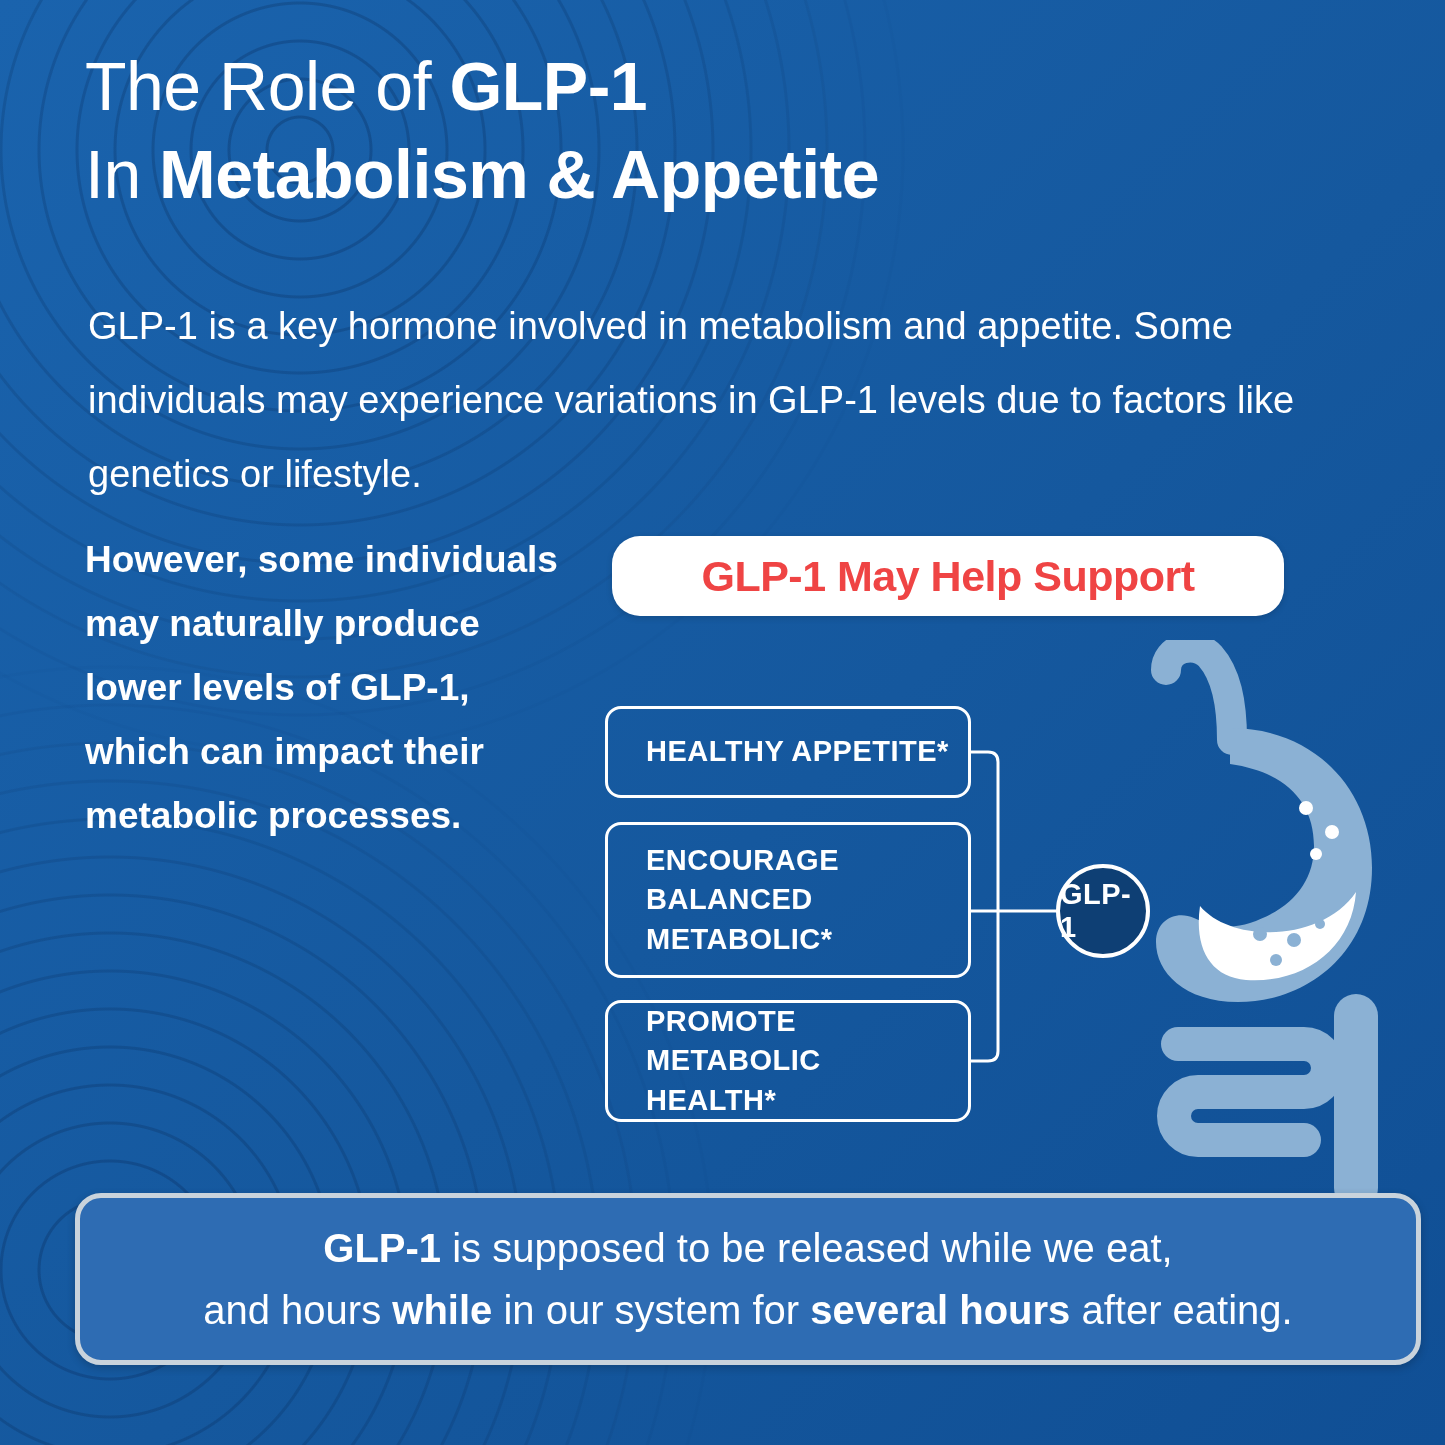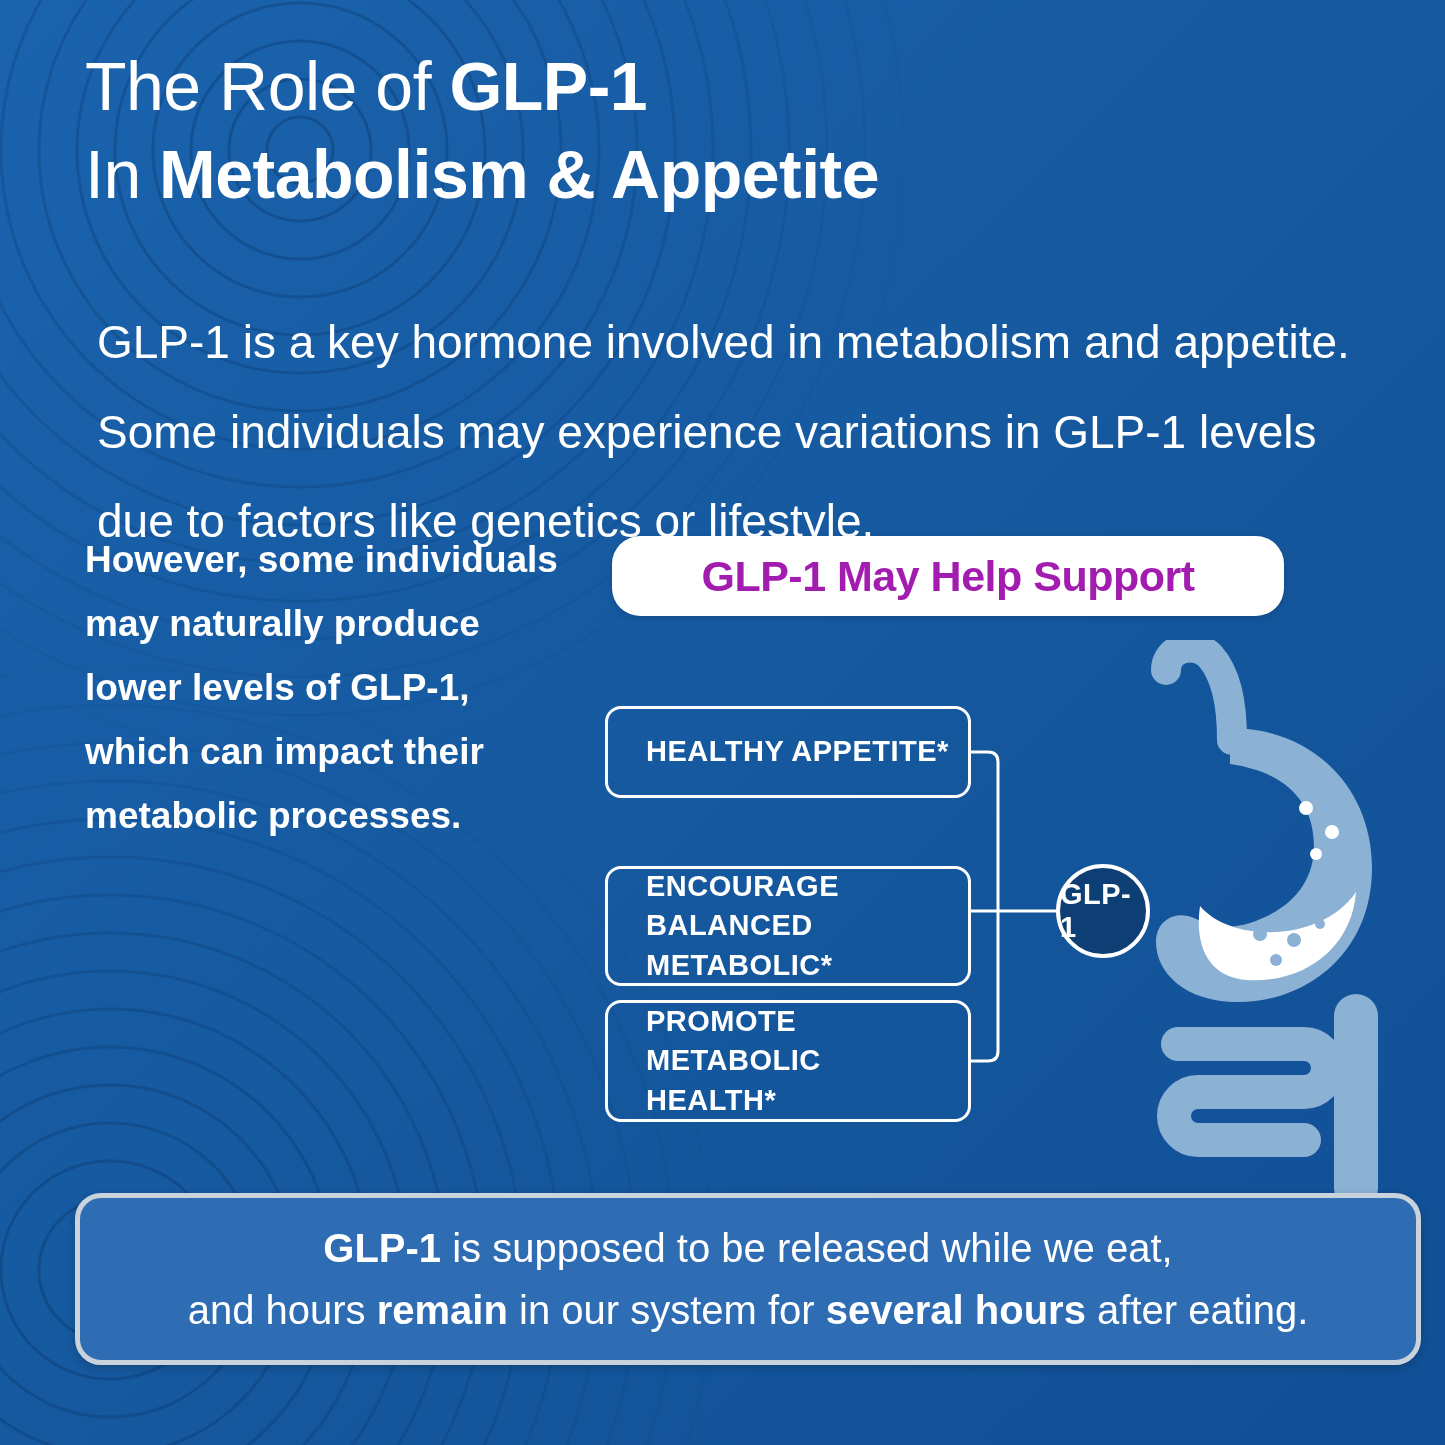--- a/index.html
+++ b/index.html
@@ -17,35 +17,35 @@
     mask-image:radial-gradient(circle, #000 0%, rgba(0,0,0,0.55) 45%, transparent 72%);
   }
   .rings-top{left:-330px;top:-480px;width:1260px;height:1260px;}
   .rings-bottom{left:-520px;top:640px;width:1260px;height:1260px;}
 
   .title{position:absolute;left:85px;top:42px;margin:0;font-weight:400;}
   .title .line{font-size:68px;line-height:1.3;letter-spacing:-0.5px;white-space:nowrap;}
   .t-light{font-weight:400;}
   .t-bold{font-weight:700;}
 
-  .intro{position:absolute;left:85px;top:286px;width:1285px;margin:12px;
-    font-size:46px;line-height:1.95;font-weight:400;}
+  .intro{position:absolute;left:85px;top:286px;width:1285px;margin:3px;
+    font-size:38px;line-height:1.95;font-weight:400;}
 
   .left-para{position:absolute;left:85px;top:528px;width:478px;margin:0;
     font-size:37px;line-height:1.73;font-weight:700;}
 
   .support-header{position:absolute;left:612px;top:536px;width:672px;height:80px;
     background:#ffffff;border-radius:28px;display:flex;align-items:center;justify-content:center;
     box-shadow:0 2px 6px rgba(0,0,0,0.15);}
-  .support-header span{color:#a21caf;font-weight:700;font-size:43px;letter-spacing:-0.5px;}
+  .support-header span{color:#ef4444;font-weight:700;font-size:43px;letter-spacing:-0.5px;}
 
   .support-box{position:absolute;left:605px;width:366px;border:3px solid #ffffff;border-radius:16px;
     display:flex;flex-direction:column;justify-content:center;padding-left:38px;box-sizing:border-box;}
   .box1{top:706px;height:92px;}
-  .box2{top:866px;height:120px;}
+  .box2{top:822px;height:156px;}
   .box3{top:1000px;height:122px;}
   .support-box .bl{font-weight:700;font-size:29px;letter-spacing:0.5px;line-height:1.35;}
 
   .connectors{position:absolute;left:0;top:0;pointer-events:none;}
 
   .hub{position:absolute;left:1056px;top:864px;width:94px;height:94px;border-radius:50%;
     background:#0e3f74;border:4px solid #ffffff;box-sizing:border-box;
     display:flex;align-items:center;justify-content:center;}
   .hub span{font-weight:700;font-size:29px;letter-spacing:0.5px;}
 
@@ -123,16 +123,16 @@
     <path d="M98 404 H224 A24 24 0 0 1 224 452 H118 A24 24 0 0 0 118 500 H224" fill="none" stroke="#8bb1d4" stroke-width="34" stroke-linecap="round" stroke-linejoin="round"></path>
     <path d="M276 376 L276 548" fill="none" stroke="#8bb1d4" stroke-width="44" stroke-linecap="round"></path>
   </svg>
 
   <div class="hub">
     <span>GLP-1</span>
   </div>
 
   <div class="callout">
     <div class="callout-line"><b>GLP-1</b><span> is supposed to be released while we eat,</span></div>
-    <div class="callout-line"><span>and hours </span><b>remain</b><span> in our system for </span><b>several hours</b><span> after eating.</span></div>
+    <div class="callout-line"><span>and hours </span><b>while</b><span> in our system for </span><b>several hours</b><span> after eating.</span></div>
   </div>
 
 </div>
 
 </body></html>

